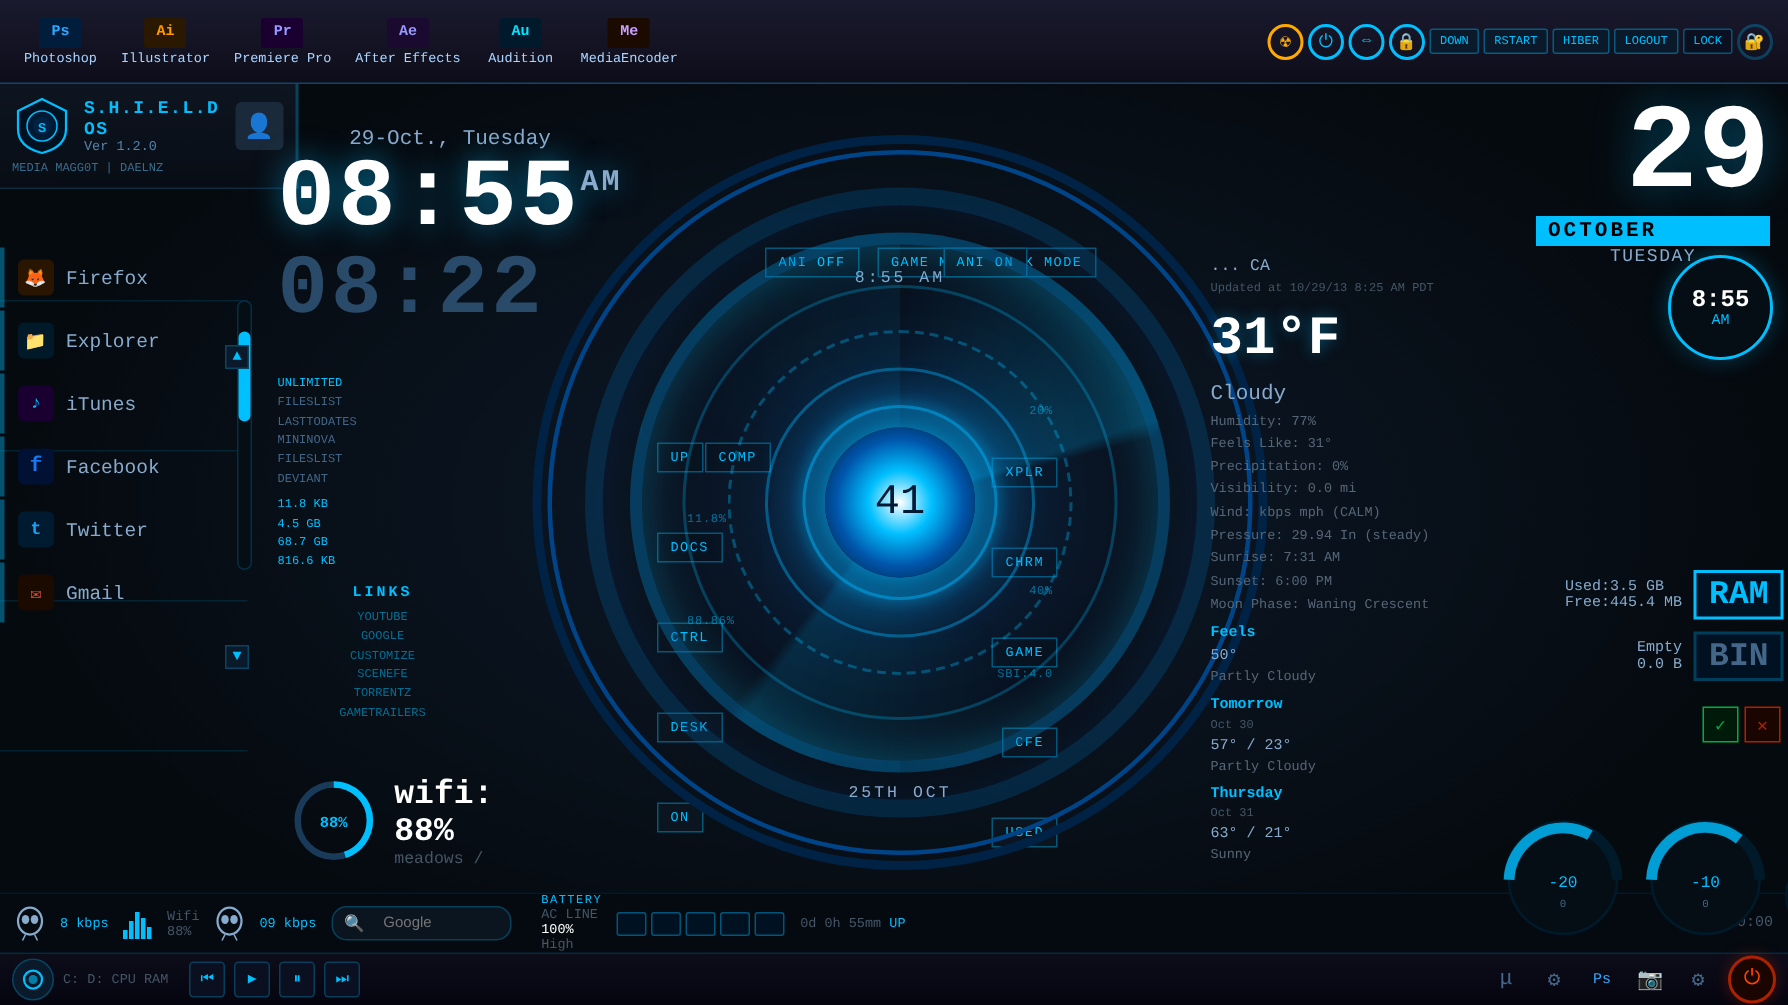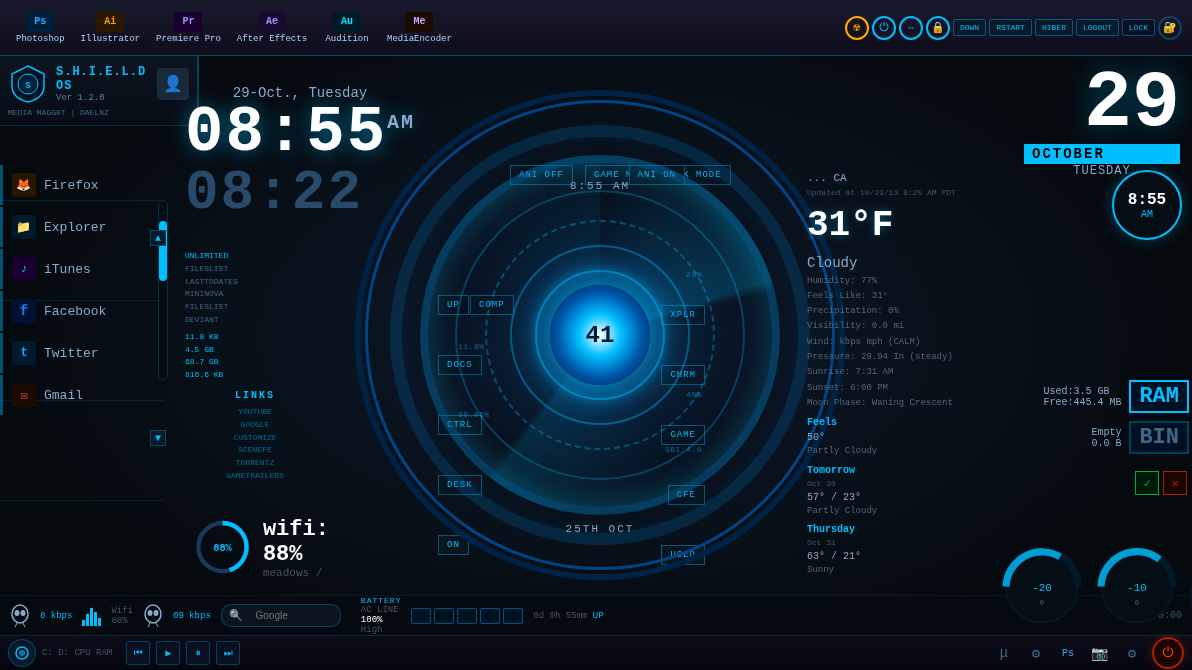--- a/index.html
+++ b/index.html
@@ -270,22 +270,22 @@
       left: 50%;
       transform: translate(-50%, -50%);
       width: 100px;
       height: 100px;
       border-radius: 50%;
       background: radial-gradient(circle, #ffffff 0%, #00bfff 30%, #0055aa 60%, #001122 100%);
       box-shadow: 0 0 40px #00bfff, 0 0 80px #0088ff88, 0 0 120px #0055ff44;
       display: flex;
       align-items: center;
       justify-content: center;
-      font-size: 24px;
-      font-weight: bold;
+      font-size: 28px;
+      font-weight: normal;
       color: #001a33;
       text-align: center;
     }
 
     
     .ring {
       position: absolute;
       top: 50%;
       left: 50%;
       transform: translate(-50%, -50%);

